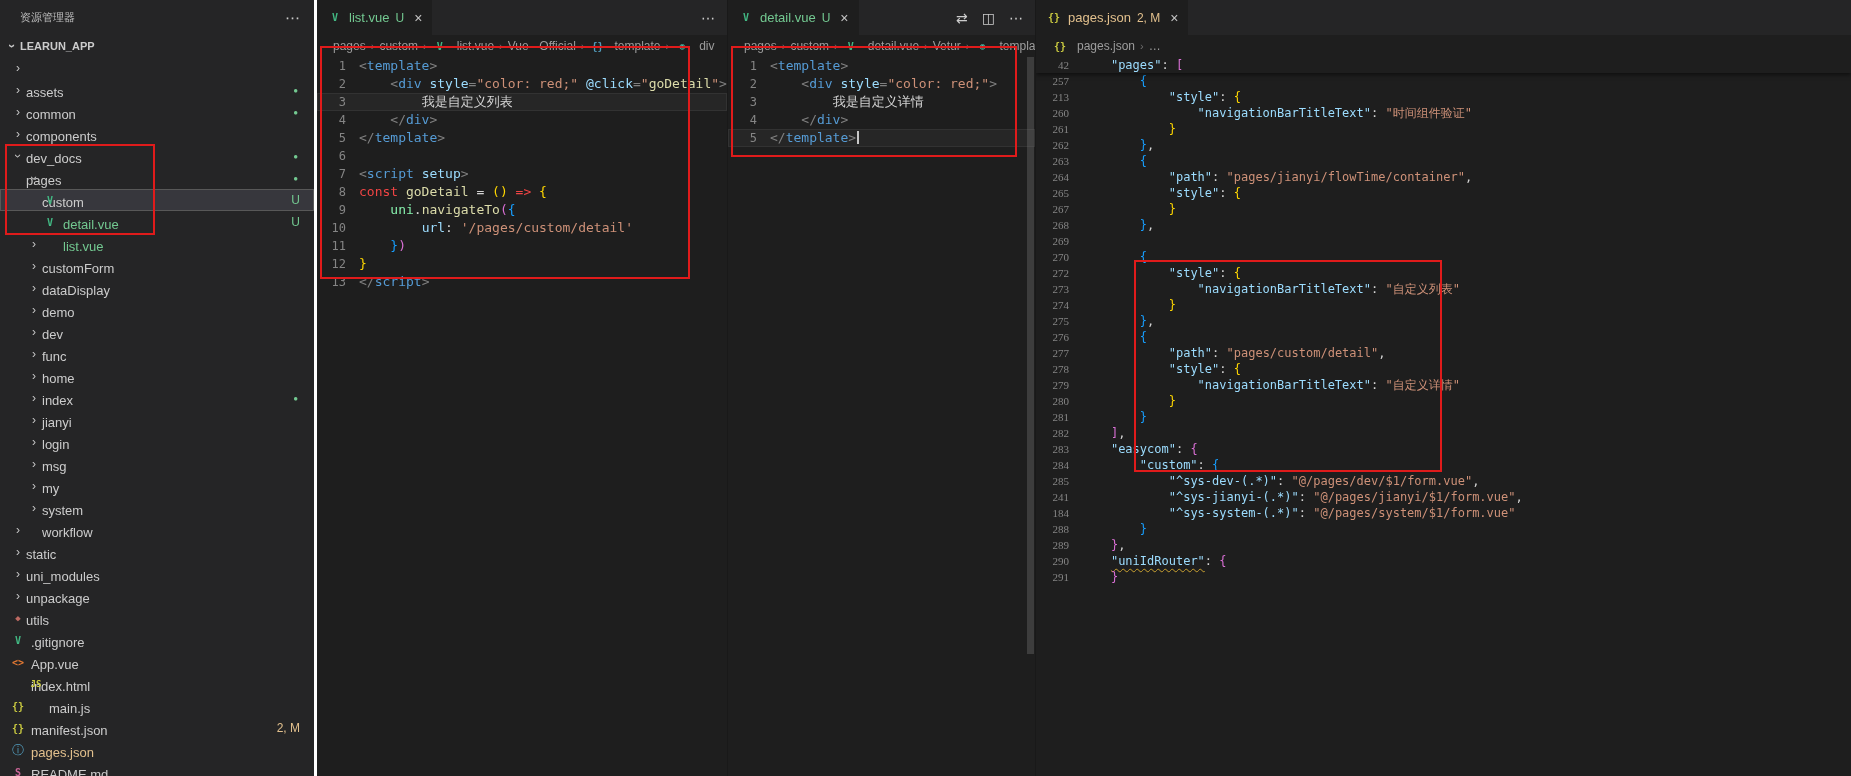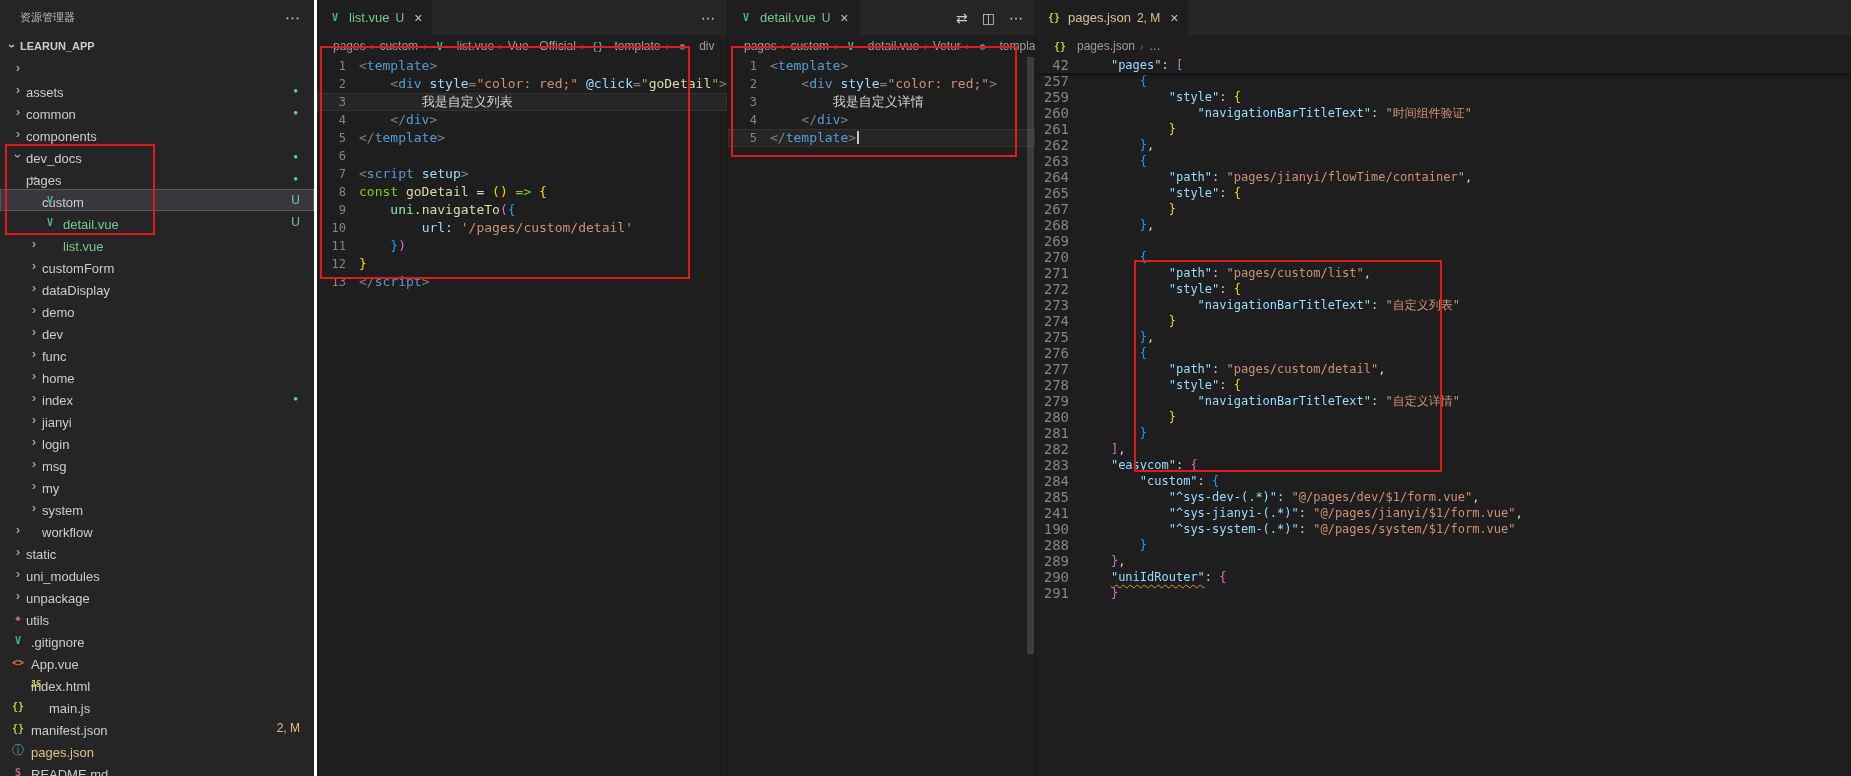--- a/index.html
+++ b/index.html
@@ -49,32 +49,32 @@
   .breadcrumb { height:22px; flex:none; display:flex; align-items:center; padding-left:16px; font-size:12px; color:#9d9d9d; gap:5px; white-space:nowrap; overflow:hidden; }
   .bc-item { display:flex; align-items:center; gap:4px; cursor:pointer; }
   .bc-sep { color:#6e6e6e; font-size:11px; }
 
   .code-wrap { flex:1; position:relative; overflow:hidden; font-family:"DejaVu Sans Mono","Liberation Mono",monospace; font-size:13px; }
   .code-lines { position:absolute; top:0; left:0; right:0; }
   .eg.small .code-lines { top:16px; }
   .code-line { display:flex; height:18px; line-height:18px; white-space:pre; }
   .eg.small .code-line { height:16px; line-height:16px; font-size:12px; }
   .ln { width:42px; flex:none; text-align:right; padding-right:13px; color:#858585; font-size:12px; }
-  .eg.small .ln { width:46px; font-size:14px; }
+  .eg.small .ln { width:46px; font-size:11px;font-family:Liberation Serif, serif; }
   .lc { flex:1; }
   .code-line.current { background:rgba(255,255,255,0.04); box-shadow:inset 0 0 0 1px #323232; }
 
   .sticky { position:absolute; top:0; left:0; right:0; z-index:4; height:16px; line-height:16px; background:#1e1e1e; box-shadow:0 2px 4px rgba(0,0,0,0.5); display:flex; white-space:pre; font-size:12px; }
   .sticky .ln { width:46px; font-size:11px; }
 
   .vscroll { position:absolute; right:1px; top:0; width:7px; background:rgba(121,121,121,0.35); z-index:3; }
 
   
   .tk-tag { color:#569cd6; } .tk-pun { color:#808080; } .tk-attr { color:#9cdcfe; }
-  .tk-str { color:#ce9178; } .tk-kw { color:#84cc16; } .tk-fn { color:#dcdcaa; }
+  .tk-str { color:#ce9178; } .tk-kw { color:#ef4444; } .tk-fn { color:#dcdcaa; }
   .tk-var { color:#86efac; } .tk-txt { color:#d4d4d4; } .tk-def { color:#d4d4d4; }
   .tk-b1 { color:#ffd700; } .tk-b2 { color:#da70d6; } .tk-b3 { color:#179fff; }
   .tk-key { color:#9cdcfe; } .tk-val { color:#ce9178; }
   .tk-warnkey { color:#9cdcfe; text-decoration:underline wavy #c8a030 1px; text-underline-offset:3px; }
   .tk-cursor { display:inline-block; width:2px; height:13px; background:#c7c7c7; margin-left:1px; vertical-align:-2px; }
 
   .anno { position:absolute; border:2px solid #e01b1b; z-index:6; pointer-events:none; }
 </style>
 </head>
 <body>
@@ -367,48 +367,47 @@
             <span>…</span>
           </span>
         </div>
       <div class="code-wrap">
         <div class="sticky">
           <span class="ln">42</span>
           <span class="lc"><span class="tk-ws">    </span><span class="tk-key">"pages"</span><span class="tk-def">: </span><span class="tk-b2">[</span></span>
         </div>
         <div class="code-lines">
             <div class="code-line"><span class="ln">257</span><span class="lc"><span class="tk-ws">        </span><span class="tk-b3">{</span></span></div>
-            <div class="code-line"><span class="ln">259</span><span class="lc"><span class="tk-ws">            </span><span class="tk-key">"style"</span><span class="tk-def">: </span><span class="tk-b1">{</span></span></div>
+            <div class="code-line"><span class="ln">213</span><span class="lc"><span class="tk-ws">            </span><span class="tk-key">"style"</span><span class="tk-def">: </span><span class="tk-b1">{</span></span></div>
             <div class="code-line"><span class="ln">260</span><span class="lc"><span class="tk-ws">                </span><span class="tk-key">"navigationBarTitleText"</span><span class="tk-def">: </span><span class="tk-val">"时间组件验证"</span></span></div>
             <div class="code-line"><span class="ln">261</span><span class="lc"><span class="tk-ws">            </span><span class="tk-b1">}</span></span></div>
             <div class="code-line"><span class="ln">262</span><span class="lc"><span class="tk-ws">        </span><span class="tk-b3">}</span><span class="tk-def">,</span></span></div>
             <div class="code-line"><span class="ln">263</span><span class="lc"><span class="tk-ws">        </span><span class="tk-b3">{</span></span></div>
             <div class="code-line"><span class="ln">264</span><span class="lc"><span class="tk-ws">            </span><span class="tk-key">"path"</span><span class="tk-def">: </span><span class="tk-val">"pages/jianyi/flowTime/container"</span><span class="tk-def">,</span></span></div>
             <div class="code-line"><span class="ln">265</span><span class="lc"><span class="tk-ws">            </span><span class="tk-key">"style"</span><span class="tk-def">: </span><span class="tk-b1">{</span></span></div>
             <div class="code-line"><span class="ln">267</span><span class="lc"><span class="tk-ws">            </span><span class="tk-b1">}</span></span></div>
             <div class="code-line"><span class="ln">268</span><span class="lc"><span class="tk-ws">        </span><span class="tk-b3">}</span><span class="tk-def">,</span></span></div>
             <div class="code-line"><span class="ln">269</span><span class="lc"></span></div>
             <div class="code-line"><span class="ln">270</span><span class="lc"><span class="tk-ws">        </span><span class="tk-b3">{</span></span></div>
-            <div class="code-line"><span class="ln">271</span><span class="lc"><span class="tk-ws">            </span><span class="tk-key">"path"</span><span class="tk-def">: </span><span class="tk-val">"pages/custom/list"</span><span class="tk-def">,</span></span></div>
             <div class="code-line"><span class="ln">272</span><span class="lc"><span class="tk-ws">            </span><span class="tk-key">"style"</span><span class="tk-def">: </span><span class="tk-b1">{</span></span></div>
             <div class="code-line"><span class="ln">273</span><span class="lc"><span class="tk-ws">                </span><span class="tk-key">"navigationBarTitleText"</span><span class="tk-def">: </span><span class="tk-val">"自定义列表"</span></span></div>
             <div class="code-line"><span class="ln">274</span><span class="lc"><span class="tk-ws">            </span><span class="tk-b1">}</span></span></div>
             <div class="code-line"><span class="ln">275</span><span class="lc"><span class="tk-ws">        </span><span class="tk-b3">}</span><span class="tk-def">,</span></span></div>
             <div class="code-line"><span class="ln">276</span><span class="lc"><span class="tk-ws">        </span><span class="tk-b3">{</span></span></div>
             <div class="code-line"><span class="ln">277</span><span class="lc"><span class="tk-ws">            </span><span class="tk-key">"path"</span><span class="tk-def">: </span><span class="tk-val">"pages/custom/detail"</span><span class="tk-def">,</span></span></div>
             <div class="code-line"><span class="ln">278</span><span class="lc"><span class="tk-ws">            </span><span class="tk-key">"style"</span><span class="tk-def">: </span><span class="tk-b1">{</span></span></div>
             <div class="code-line"><span class="ln">279</span><span class="lc"><span class="tk-ws">                </span><span class="tk-key">"navigationBarTitleText"</span><span class="tk-def">: </span><span class="tk-val">"自定义详情"</span></span></div>
             <div class="code-line"><span class="ln">280</span><span class="lc"><span class="tk-ws">            </span><span class="tk-b1">}</span></span></div>
             <div class="code-line"><span class="ln">281</span><span class="lc"><span class="tk-ws">        </span><span class="tk-b3">}</span></span></div>
             <div class="code-line"><span class="ln">282</span><span class="lc"><span class="tk-ws">    </span><span class="tk-b2">]</span><span class="tk-def">,</span></span></div>
             <div class="code-line"><span class="ln">283</span><span class="lc"><span class="tk-ws">    </span><span class="tk-key">"easycom"</span><span class="tk-def">: </span><span class="tk-b2">{</span></span></div>
             <div class="code-line"><span class="ln">284</span><span class="lc"><span class="tk-ws">        </span><span class="tk-key">"custom"</span><span class="tk-def">: </span><span class="tk-b3">{</span></span></div>
             <div class="code-line"><span class="ln">285</span><span class="lc"><span class="tk-ws">            </span><span class="tk-key">"^sys-dev-(.*)"</span><span class="tk-def">: </span><span class="tk-val">"@/pages/dev/$1/form.vue"</span><span class="tk-def">,</span></span></div>
             <div class="code-line"><span class="ln">241</span><span class="lc"><span class="tk-ws">            </span><span class="tk-key">"^sys-jianyi-(.*)"</span><span class="tk-def">: </span><span class="tk-val">"@/pages/jianyi/$1/form.vue"</span><span class="tk-def">,</span></span></div>
-            <div class="code-line"><span class="ln">190</span><span class="lc"><span class="tk-ws">            </span><span class="tk-key">"^sys-system-(.*)"</span><span class="tk-def">: </span><span class="tk-val">"@/pages/system/$1/form.vue"</span></span></div>
+            <div class="code-line"><span class="ln">184</span><span class="lc"><span class="tk-ws">            </span><span class="tk-key">"^sys-system-(.*)"</span><span class="tk-def">: </span><span class="tk-val">"@/pages/system/$1/form.vue"</span></span></div>
             <div class="code-line"><span class="ln">288</span><span class="lc"><span class="tk-ws">        </span><span class="tk-b3">}</span></span></div>
             <div class="code-line"><span class="ln">289</span><span class="lc"><span class="tk-ws">    </span><span class="tk-b2">}</span><span class="tk-def">,</span></span></div>
             <div class="code-line"><span class="ln">290</span><span class="lc"><span class="tk-ws">    </span><span class="tk-warnkey">"uniIdRouter"</span><span class="tk-def">: </span><span class="tk-b2">{</span></span></div>
             <div class="code-line"><span class="ln">291</span><span class="lc"><span class="tk-ws">    </span><span class="tk-b2">}</span></span></div>
           </div>
       </div>
       <div class="anno" style="left:98px;top:260px;width:308px;height:212px;"></div>
     </section>
 
   </main>

